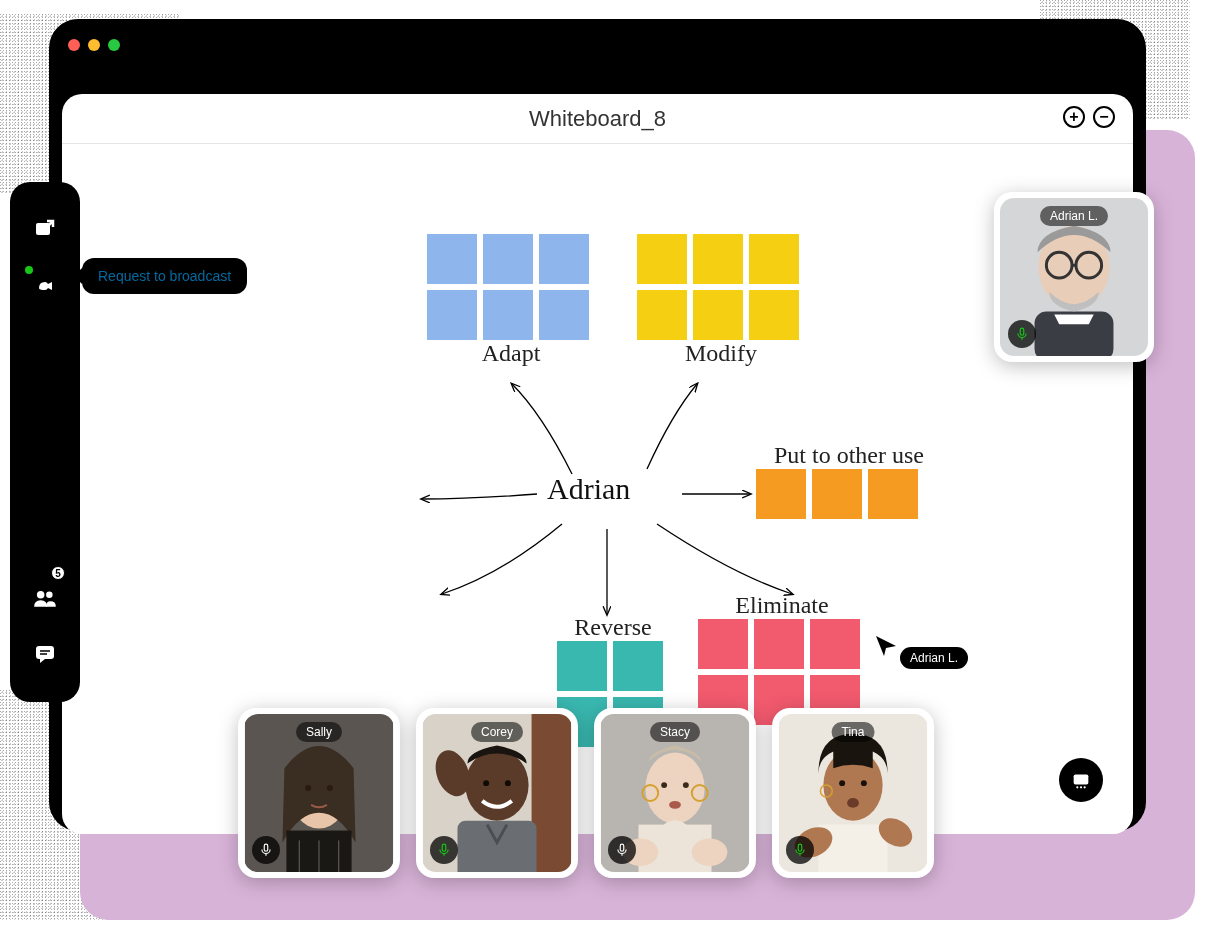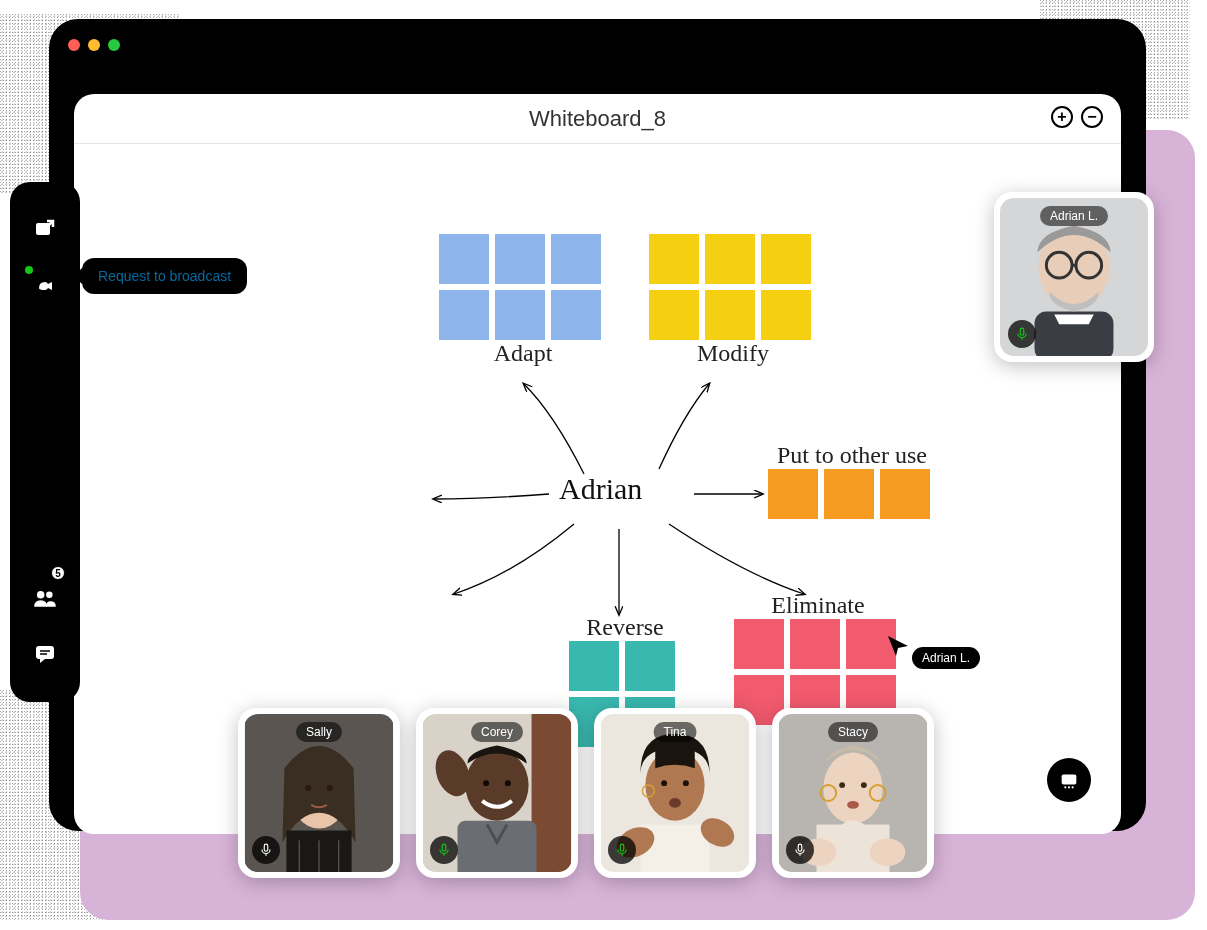--- a/index.html
+++ b/index.html
@@ -40,21 +40,21 @@
   border-radius: 28px;
   z-index: 1;
   box-shadow: 0 0 0 1px #000;
 }
 .titlebar { height: 50px; display:flex; align-items:center; padding: 0 18px; }
 .traffic { display:flex; gap:8px; }
 .traffic span{ width:12px;height:12px;border-radius:50%; display:block;}
 .tl-red{background:#ff5f57}.tl-yellow{background:#febc2e}.tl-green{background:#28c840}
 .canvas-wrap{
   background:#fff;
-  margin: 24px;
+  margin: 12px;
   margin-top: 24px;
   height: 740px;
   border-radius: 20px;
   position: relative;
   overflow: visible;
 }
 .canvas-header{
   height: 50px;
   display:flex;
   align-items:center;
@@ -284,40 +284,40 @@
             <div class="sq blue"></div>
           <div class="sq blue"></div>
             <div class="sq blue"></div>
             <div class="sq blue"></div>
         </div>
         <div class="sticky-label">Adapt</div>
       </div>
 
 
       <div class="sticky-group" style="left:614px;top:288px">
-        <div class="sticky-label" style="text-align:center">Put to other use</div>
+        <div class="sticky-label" style="text-align:right">Put to other use</div>
         <div class="row3">
           <div class="sq orange"></div>
             <div class="sq orange"></div>
             <div class="sq orange"></div>
         </div>
       </div>
 
 
       <div class="sticky-group" style="left:415px;top:460px">
         <div class="sticky-label">Reverse</div>
         <div class="grid4">
           <div class="sq teal"></div>
             <div class="sq teal"></div>
           <div class="sq teal"></div>
             <div class="sq teal"></div>
         </div>
       </div>
 
-      <div class="sticky-group" style="left:580px;top:438px">
+      <div class="sticky-group" style="left:556px;top:438px">
         <div class="sticky-label">Eliminate</div>
         <div class="grid6">
           <div class="sq coral"></div>
             <div class="sq coral"></div>
             <div class="sq coral"></div>
           <div class="sq coral"></div>
             <div class="sq coral"></div>
             <div class="sq coral"></div>
         </div>
       </div>
@@ -404,43 +404,20 @@
         <svg viewBox="0 0 24 24">
             <path d="M12 2a3 3 0 013 3v6a3 3 0 01-6 0V5a3 3 0 013-3zm7 9a7 7 0 01-14 0M12 18v4" stroke-width="2" fill="none" stroke="#16c716"></path>
           </svg>
       </div>
     </div>
   </div>
 
   <div class="video-tile">
     <div class="video-inner">
       <svg class="avatar-bg" viewBox="0 0 150 160">
-        <rect width="150" height="160" fill="#ebe6de"></rect>
-        <ellipse cx="75" cy="72" rx="30" ry="36" fill="#b07850"></ellipse>
-        <path d="M40 60 Q40 20 75 20 Q110 20 110 60 Q110 45 95 38 L95 55 Q75 48 55 55 L55 38 Q40 45 40 60" fill="#1a140e"></path>
-        <rect x="40" y="112" width="70" height="55" fill="#f4f0e8"></rect>
-        <circle cx="64" cy="70" r="3" fill="#1a100a"></circle>
-          <circle cx="86" cy="70" r="3" fill="#1a100a"></circle>
-        <ellipse cx="75" cy="90" rx="6" ry="5" fill="#6a3a2a"></ellipse>
-        <ellipse cx="35" cy="130" rx="20" ry="14" fill="#b07850" transform="rotate(-25 35 130)"></ellipse>
-        <ellipse cx="118" cy="120" rx="18" ry="13" fill="#b07850" transform="rotate(30 118 120)"></ellipse>
-        <circle cx="48" cy="78" r="6" fill="none" stroke="#d4a030" stroke-width="1.5"></circle>
-      </svg>
-      <div class="name-chip">Tina</div>
-      <div class="mic-chip">
-        <svg viewBox="0 0 24 24">
-            <path d="M12 2a3 3 0 013 3v6a3 3 0 01-6 0V5a3 3 0 013-3zm7 9a7 7 0 01-14 0M12 18v4" stroke-width="2" fill="none" stroke="#16c716"></path>
-          </svg>
-      </div>
-    </div>
-  </div>
-
-  <div class="video-tile">
-    <div class="video-inner">
-      <svg class="avatar-bg" viewBox="0 0 150 160">
         <rect width="150" height="160" fill="#b8b4b0"></rect>
         <ellipse cx="75" cy="75" rx="30" ry="36" fill="#edd4c0"></ellipse>
         <path d="M48 48 Q75 25 102 48 Q100 38 75 32 Q50 38 48 48" fill="#c8bca8"></path>
         <rect x="38" y="112" width="74" height="55" fill="#ece4d8"></rect>
         <path d="M60 115 Q75 100 90 115 L90 140 Q75 145 60 140 Z" fill="#ece4d8"></path>
         <circle cx="50" cy="80" r="8" fill="none" stroke="#d4a030" stroke-width="2"></circle>
         <circle cx="100" cy="80" r="8" fill="none" stroke="#d4a030" stroke-width="2"></circle>
         <circle cx="64" cy="72" r="3" fill="#3a2a1a"></circle>
           <circle cx="86" cy="72" r="3" fill="#3a2a1a"></circle>
         <ellipse cx="75" cy="92" rx="6" ry="4" fill="#aa5a4a"></ellipse>
@@ -448,13 +425,36 @@
         <ellipse cx="110" cy="140" rx="18" ry="14" fill="#edd4c0"></ellipse>
       </svg>
       <div class="name-chip">Stacy</div>
       <div class="mic-chip">
         <svg viewBox="0 0 24 24">
             <path d="M12 2a3 3 0 013 3v6a3 3 0 01-6 0V5a3 3 0 013-3zm7 9a7 7 0 01-14 0M12 18v4" stroke-width="2" fill="none" stroke="#ffffff"></path>
           </svg>
       </div>
     </div>
   </div>
+
+  <div class="video-tile">
+    <div class="video-inner">
+      <svg class="avatar-bg" viewBox="0 0 150 160">
+        <rect width="150" height="160" fill="#ebe6de"></rect>
+        <ellipse cx="75" cy="72" rx="30" ry="36" fill="#b07850"></ellipse>
+        <path d="M40 60 Q40 20 75 20 Q110 20 110 60 Q110 45 95 38 L95 55 Q75 48 55 55 L55 38 Q40 45 40 60" fill="#1a140e"></path>
+        <rect x="40" y="112" width="70" height="55" fill="#f4f0e8"></rect>
+        <circle cx="64" cy="70" r="3" fill="#1a100a"></circle>
+          <circle cx="86" cy="70" r="3" fill="#1a100a"></circle>
+        <ellipse cx="75" cy="90" rx="6" ry="5" fill="#6a3a2a"></ellipse>
+        <ellipse cx="35" cy="130" rx="20" ry="14" fill="#b07850" transform="rotate(-25 35 130)"></ellipse>
+        <ellipse cx="118" cy="120" rx="18" ry="13" fill="#b07850" transform="rotate(30 118 120)"></ellipse>
+        <circle cx="48" cy="78" r="6" fill="none" stroke="#d4a030" stroke-width="1.5"></circle>
+      </svg>
+      <div class="name-chip">Tina</div>
+      <div class="mic-chip">
+        <svg viewBox="0 0 24 24">
+            <path d="M12 2a3 3 0 013 3v6a3 3 0 01-6 0V5a3 3 0 013-3zm7 9a7 7 0 01-14 0M12 18v4" stroke-width="2" fill="none" stroke="#16c716"></path>
+          </svg>
+      </div>
+    </div>
+  </div>
 </div>
 
 </body></html>

